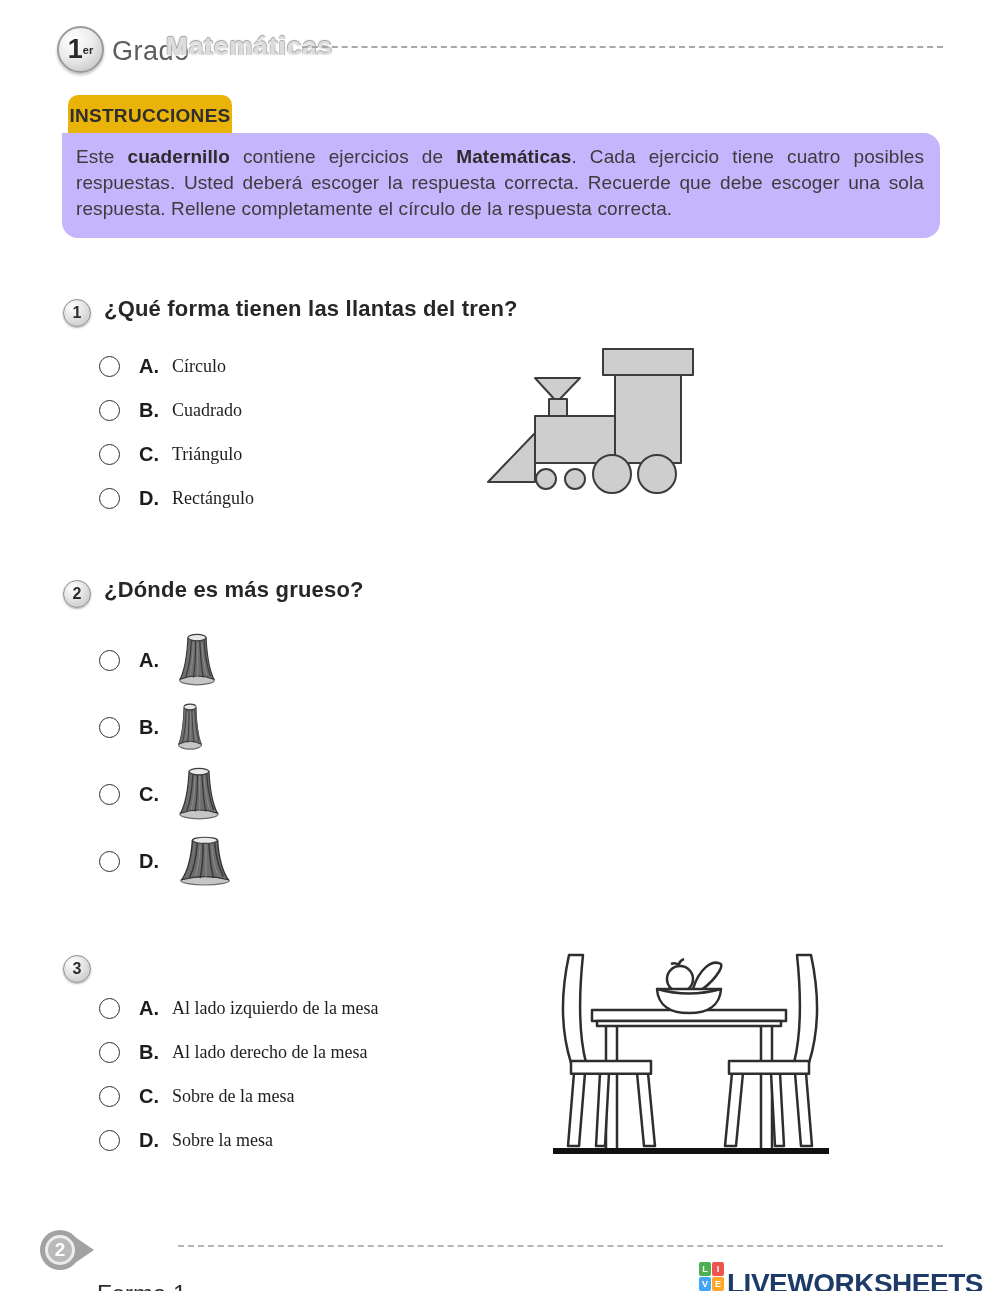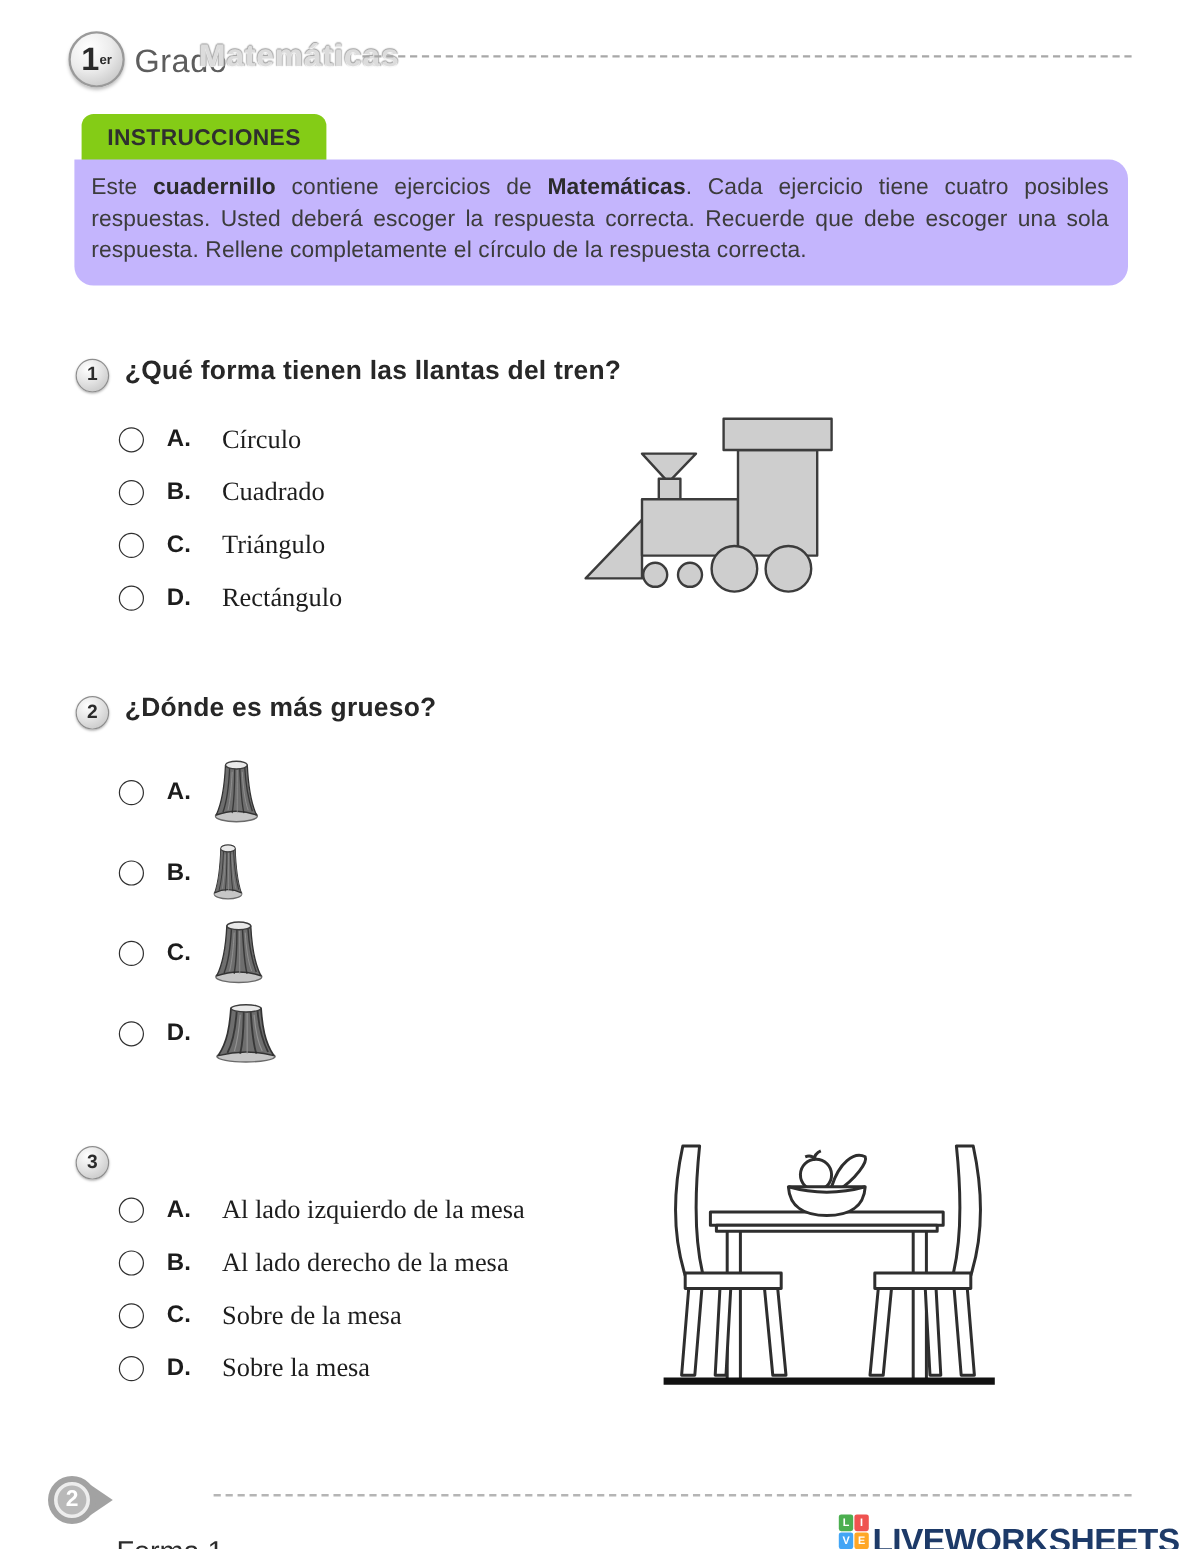--- a/index.html
+++ b/index.html
@@ -14,40 +14,40 @@
     display:flex; align-items:center; justify-content:center; color:#2a2a2a; font-weight:bold; }
   .grade-badge .num { font-size:27px; line-height:1; }
   .grade-badge sup { font-size:11px; vertical-align:super; }
   .grade-word { position:absolute; left:112px; top:36px; font-size:27px; color:#5d5d5d; letter-spacing:.5px; }
   .subject { position:absolute; left:166px; top:31px; font-size:26px; font-weight:bold; letter-spacing:1px;
     color:#dcdcdc; text-shadow:0 1px 1px #ffffff, 0 -1px 1px #9e9e9e, 1px 0 1px #ababab, -1px 0 1px #ababab; }
   .dash { position:absolute; border-top:2px dashed #a8a8a8; height:0; }
   .dash.header { left:302px; top:46px; width:641px; }
 
   
-  .instr-tab { position:absolute; left:68px; top:95px; width:204px; height:42px; background:#84cc16;
+  .instr-tab { position:absolute; left:68px; top:95px; width:164px; height:42px; background:#eab308;
     border-radius:10px 10px 0 0; display:flex; align-items:center; justify-content:center;
     font-weight:bold; font-size:19px; color:#2f2f2f; letter-spacing:.3px; }
   .instr-box { position:absolute; left:62px; top:133px; width:878px; height:105px; background:#c4b5fd;
     border-radius:0 16px 16px 16px; }
   .instr-text { position:absolute; left:14px; top:11px; width:848px; font-size:19px; line-height:1.38;
     color:#3c3c3c; text-align:justify; letter-spacing:.1px; }
   .instr-text b { color:#2c2c2c; }
 
   
   .qbadge { position:absolute; width:28px; height:28px; border-radius:50%;
     background:radial-gradient(circle at 35% 28%, #ffffff 0%, #e4e4e4 45%, #bdbdbd 100%);
     border:1.5px solid #8d8d8d; box-shadow:0 1px 2px rgba(0,0,0,.3);
     display:flex; align-items:center; justify-content:center; font-size:16px; font-weight:bold; color:#2c2c2c; }
   .qtitle { position:absolute; font-size:22px; font-weight:bold; color:#272727; letter-spacing:.2px; }
 
   .opt-row { position:absolute; display:flex; align-items:center; }
   .radio { width:21px; height:21px; border:1.5px solid #2f2f2f; border-radius:50%; background:#fff; flex:0 0 auto; }
   .opt-letter { font-weight:bold; font-size:20px; color:#1c1c1c; margin-left:19px; width:30px; flex:0 0 auto; }
-  .opt-text { font-family:"Liberation Serif", serif; font-size:22px; color:#1d1d1d; margin-left:16px; white-space:nowrap; }
+  .opt-text { font-family:"Liberation Serif", serif; font-size:18px; color:#1d1d1d; margin-left:3px; white-space:nowrap; }
   .stump { margin-left:7px; }
 
   .illus { position:absolute; }
 
   
   .footer-badge-wrap { position:absolute; left:39px; top:1229px; width:58px; height:45px; }
   .footer-badge-num { position:absolute; left:39px; top:1229px; width:42px; height:42px;
     display:flex; align-items:center; justify-content:center; color:#ffffff; font-weight:bold; font-size:19px; }
   .form-label { position:absolute; left:97px; top:1240px; font-size:24px; font-weight:normal; color:#2d2d2d;margin-top:40px; }
   .dash.footer { left:178px; top:1245px; width:765px; border-top-color:#b5b5b5; }

